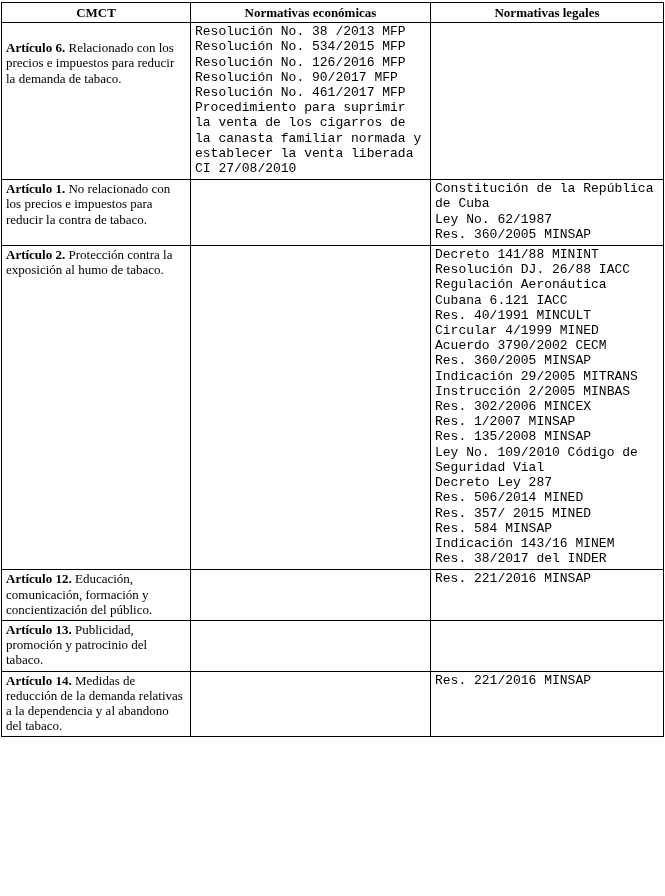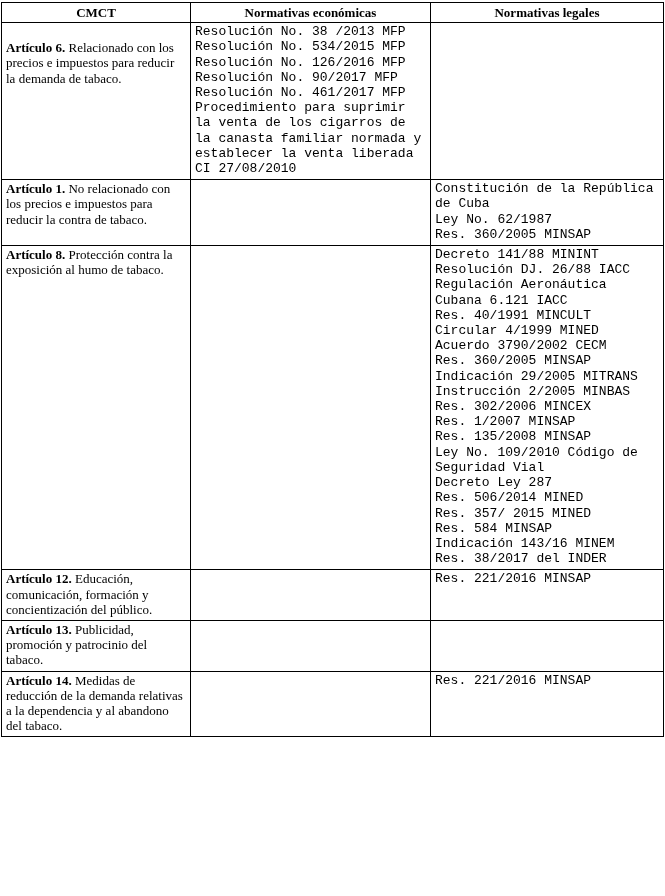--- a/index.html
+++ b/index.html
@@ -79,21 +79,21 @@
           <span>No relacionado con los precios e impuestos para reducir la contra de tabaco.</span>
         </td>
         <td class="pre"></td>
         <td class="pre">Constitución de la República de Cuba
 Ley No. 62/1987
 Res. 360/2005 MINSAP</td>
       </tr>
 
       <tr>
         <td>
-          <span class="b">Artículo 8.</span>
+          <span class="b">Artículo 2.</span>
           <span>Protección contra la exposición al humo de tabaco.</span>
         </td>
         <td class="pre"></td>
         <td class="pre">Decreto 141/88 MININT
 Resolución DJ. 26/88 IACC
 Regulación Aeronáutica Cubana 6.121 IACC
 Res. 40/1991 MINCULT
 Circular 4/1999 MINED
 Acuerdo 3790/2002 CECM
 Res. 360/2005 MINSAP

